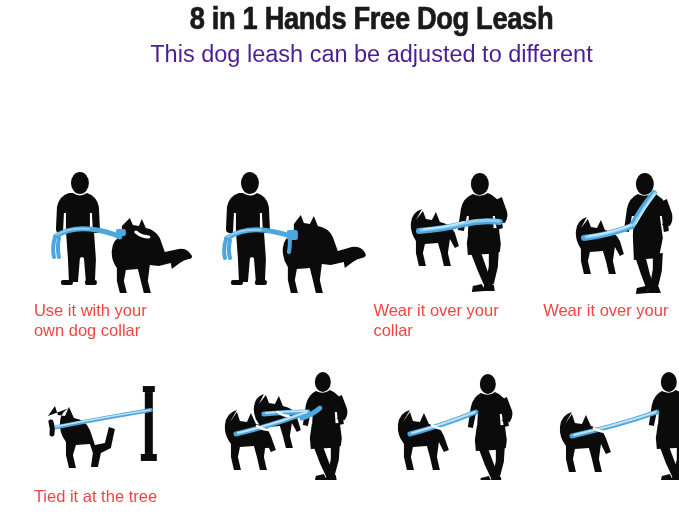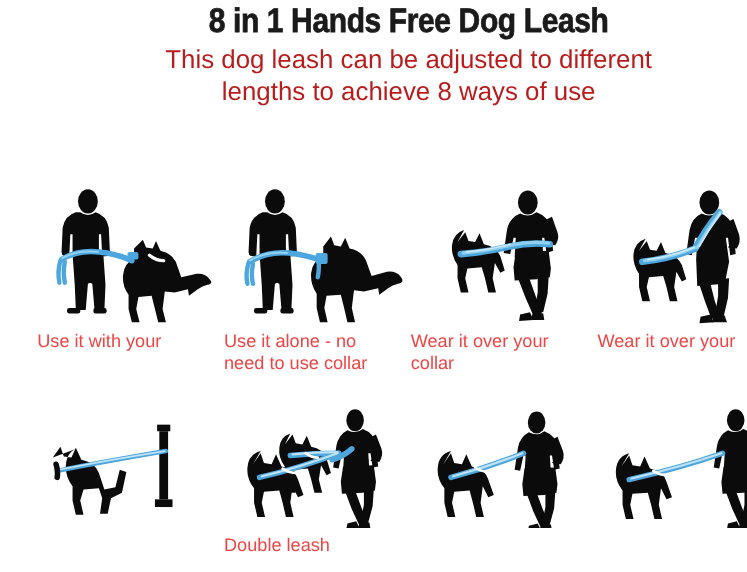--- a/index.html
+++ b/index.html
@@ -16,21 +16,21 @@
     text-align:center;
     font-family:"Liberation Sans Narrow","Liberation Sans",sans-serif;
     font-weight:700;font-size:31px;line-height:34px;
     letter-spacing:-0.4px;color:#1a1a1a;
     transform:scaleX(0.88);transform-origin:50% 50%;
     -webkit-text-stroke:0.7px #1a1a1a;
   }
   .subtitle{
     position:absolute;top:40px;left:50px;width:579px;
     text-align:center;font-size:23.5px;line-height:29px;
-    font-weight:400;color:#b91c1c;
+    font-weight:400;color:#4c1d95;
   }
 
   
   .row{position:absolute;left:0;width:679px;display:flex;}
   .row1{top:168px;height:180px;}
   .row2{top:368px;height:152px;}
   .cell{width:169.75px;position:relative;display:flex;flex-direction:column;align-items:center;}
   .art{position:relative;width:169.75px;}
   .row1 .art{height:128px;}
   .row2 .art{height:112px;}
@@ -43,21 +43,20 @@
   .row2 .cap{margin-top:6px;}
 </style>
 </head>
 <body>
 
 <div class="page">
 
   <div class="title">8 in 1 Hands Free Dog Leash</div>
   <div class="subtitle">
     <div>This dog leash can be adjusted to different</div>
-    <div>lengths to achieve 8 ways of use</div>
   </div>
 
   <div class="row row1">
 
     <div class="cell">
       <div class="art">
         <svg viewBox="0 0 170 128" preserveAspectRatio="xMidYMid meet">
           <g fill="#0b0b0b">
             <ellipse cx="48" cy="15" rx="9" ry="11"></ellipse>
             <path d="M41 25 q7 5 14 0 q10 3 12 14 l1 22 q0 4 -4 4 l-3 0 l-1 -20 l-2 0 l0 20 l-24 0 l0 -20 l-2 0 l-1 20 l-3 0 q-4 0 -4 -4 l1 -22 q2 -11 12 -14 z"></path>
@@ -77,20 +76,21 @@
             <path d="M27 70 q-2 10 0 19"></path>
           </g>
           <rect x="84" y="61" width="10" height="7" rx="2" fill="#4da6dd"></rect>
           <g fill="none" stroke="#ffffff" stroke-width="3" stroke-linecap="round">
             <path d="M104 64 q6 5 13 5"></path>
           </g>
         </svg>
       </div>
       <div class="cap">
         <div>Use it with your</div>
+        <div>own dog collar</div>
       </div>
     </div>
 
     <div class="cell">
       <div class="art">
         <svg viewBox="0 0 170 128" preserveAspectRatio="xMidYMid meet">
           <g fill="#0b0b0b">
             <ellipse cx="48" cy="15" rx="9" ry="11"></ellipse>
             <path d="M41 25 q7 5 14 0 q10 3 12 14 l1 22 q0 4 -4 4 l-3 0 l-1 -20 l-2 0 l0 20 l-24 0 l0 -20 l-2 0 l-1 20 l-3 0 q-4 0 -4 -4 l1 -22 q2 -11 12 -14 z"></path>
             <path d="M34 63 l28 0 l2 28 l-1 23 l-9 0 l-2 -24 l-2 -1 l-2 1 l-2 24 l-9 0 l-1 -23 z"></path>
@@ -104,24 +104,20 @@
           <g fill="none" stroke="#8fd0ef" stroke-width="2" stroke-linecap="round">
             <path d="M25 69 q15 -9 34 -7"></path>
           </g>
           <g fill="none" stroke="#4da6dd" stroke-width="4" stroke-linecap="round">
             <path d="M24 71 q-3 10 -1 19"></path>
             <path d="M28 72 q-2 10 0 18"></path>
           </g>
           <rect x="85" y="62" width="11" height="10" rx="2" fill="#4da6dd"></rect>
           <path d="M88 72 q0 8 -1 12" stroke="#4da6dd" stroke-width="4" fill="none" stroke-linecap="round"></path>
         </svg>
-      </div>
-      <div class="cap">
-        <div>Use it alone - no</div>
-        <div>need to use collar</div>
       </div>
     </div>
 
     <div class="cell">
       <div class="art">
         <svg viewBox="0 0 170 128" preserveAspectRatio="xMidYMid meet">
           <g fill="#0b0b0b">
             <ellipse cx="108" cy="16" rx="9" ry="11"></ellipse>
             <path d="M101 26 q8 4 15 -1 q11 4 13 15 l2 20 l-6 2 l-2 -14 l-2 0 l1 16 l-26 2 l1 -18 l-2 0 l-3 15 l-6 -1 l3 -21 q2 -11 12 -15 z"></path>
             <path d="M97 61 l30 -1 l2 16 l-1 8 l-12 2 l-20 1 l-1 -12 z"></path>
@@ -196,20 +192,23 @@
             <path d="M16 48 l7 -10 l3 9 l7 1 l4 -9 l5 11 q12 2 16 12 l5 15 l10 -2 l4 -16 l6 2 l-4 19 l-10 5 l-3 14 l-7 0 l2 -14 l-3 -9 l-14 1 l-3 10 l3 13 l-7 0 l-3 -13 l0 -13 q-7 -9 -6 -20 q1 -12 12 -15 z"></path>
           </g>
           <g fill="none" stroke="#4da6dd" stroke-width="4" stroke-linecap="round">
             <path d="M20 60 q46 -9 99 -18"></path>
           </g>
           <g fill="none" stroke="#bfe2f5" stroke-width="1.6" stroke-linecap="round">
             <path d="M22 59 q45 -9 96 -17"></path>
           </g>
           <path d="M19 54 q2 7 1 12" stroke="#0b0b0b" stroke-width="5" fill="none" stroke-linecap="round"></path>
         </svg>
+      </div>
+      <div class="cap">
+        <div>Tied it at the tree</div>
       </div>
     </div>
 
     <div class="cell">
       <div class="art">
         <svg viewBox="0 0 170 112" preserveAspectRatio="xMidYMid meet">
           <g fill="#0b0b0b">
             <ellipse cx="121" cy="14" rx="8" ry="10"></ellipse>
             <path d="M114 23 q8 4 14 -1 q11 4 12 15 l2 19 l-5 1 l-2 -13 l-2 0 l1 15 l-24 2 l1 -17 l-2 0 l-3 14 l-5 -1 l3 -20 q2 -10 10 -14 z"></path>
             <path d="M110 56 l28 -1 l2 15 l-1 8 l-11 2 l-19 1 l-1 -11 z"></path>
@@ -229,23 +228,20 @@
           <g fill="none" stroke="#bfe2f5" stroke-width="2" stroke-linecap="round">
             <path d="M36 65 q34 -8 69 -21"></path>
             <path d="M64 45 q23 -2 41 -2"></path>
           </g>
           <g fill="none" stroke="#ffffff" stroke-width="2.4" stroke-linecap="round">
             <path d="M55 58 q6 4 13 4"></path>
             <path d="M76 44 q5 4 11 4"></path>
           </g>
         </svg>
       </div>
-      <div class="cap">
-        <div>Double leash</div>
-      </div>
     </div>
 
     <div class="cell">
       <div class="art">
         <svg viewBox="0 0 170 112" preserveAspectRatio="xMidYMid meet">
           <g fill="#0b0b0b">
             <ellipse cx="116" cy="16" rx="8" ry="10"></ellipse>
             <path d="M109 25 q8 4 14 -1 q11 4 12 15 l2 19 l-5 1 l-2 -13 l-2 0 l1 15 l-24 2 l1 -17 l-2 0 l-3 14 l-5 -1 l3 -20 q2 -10 10 -14 z"></path>
             <path d="M105 58 l28 -1 l2 15 l-1 8 l-11 2 l-19 1 l-1 -11 z"></path>
             <path d="M107 81 l9 -1 l6 16 l6 14 l-8 2 l-7 -15 z"></path>

